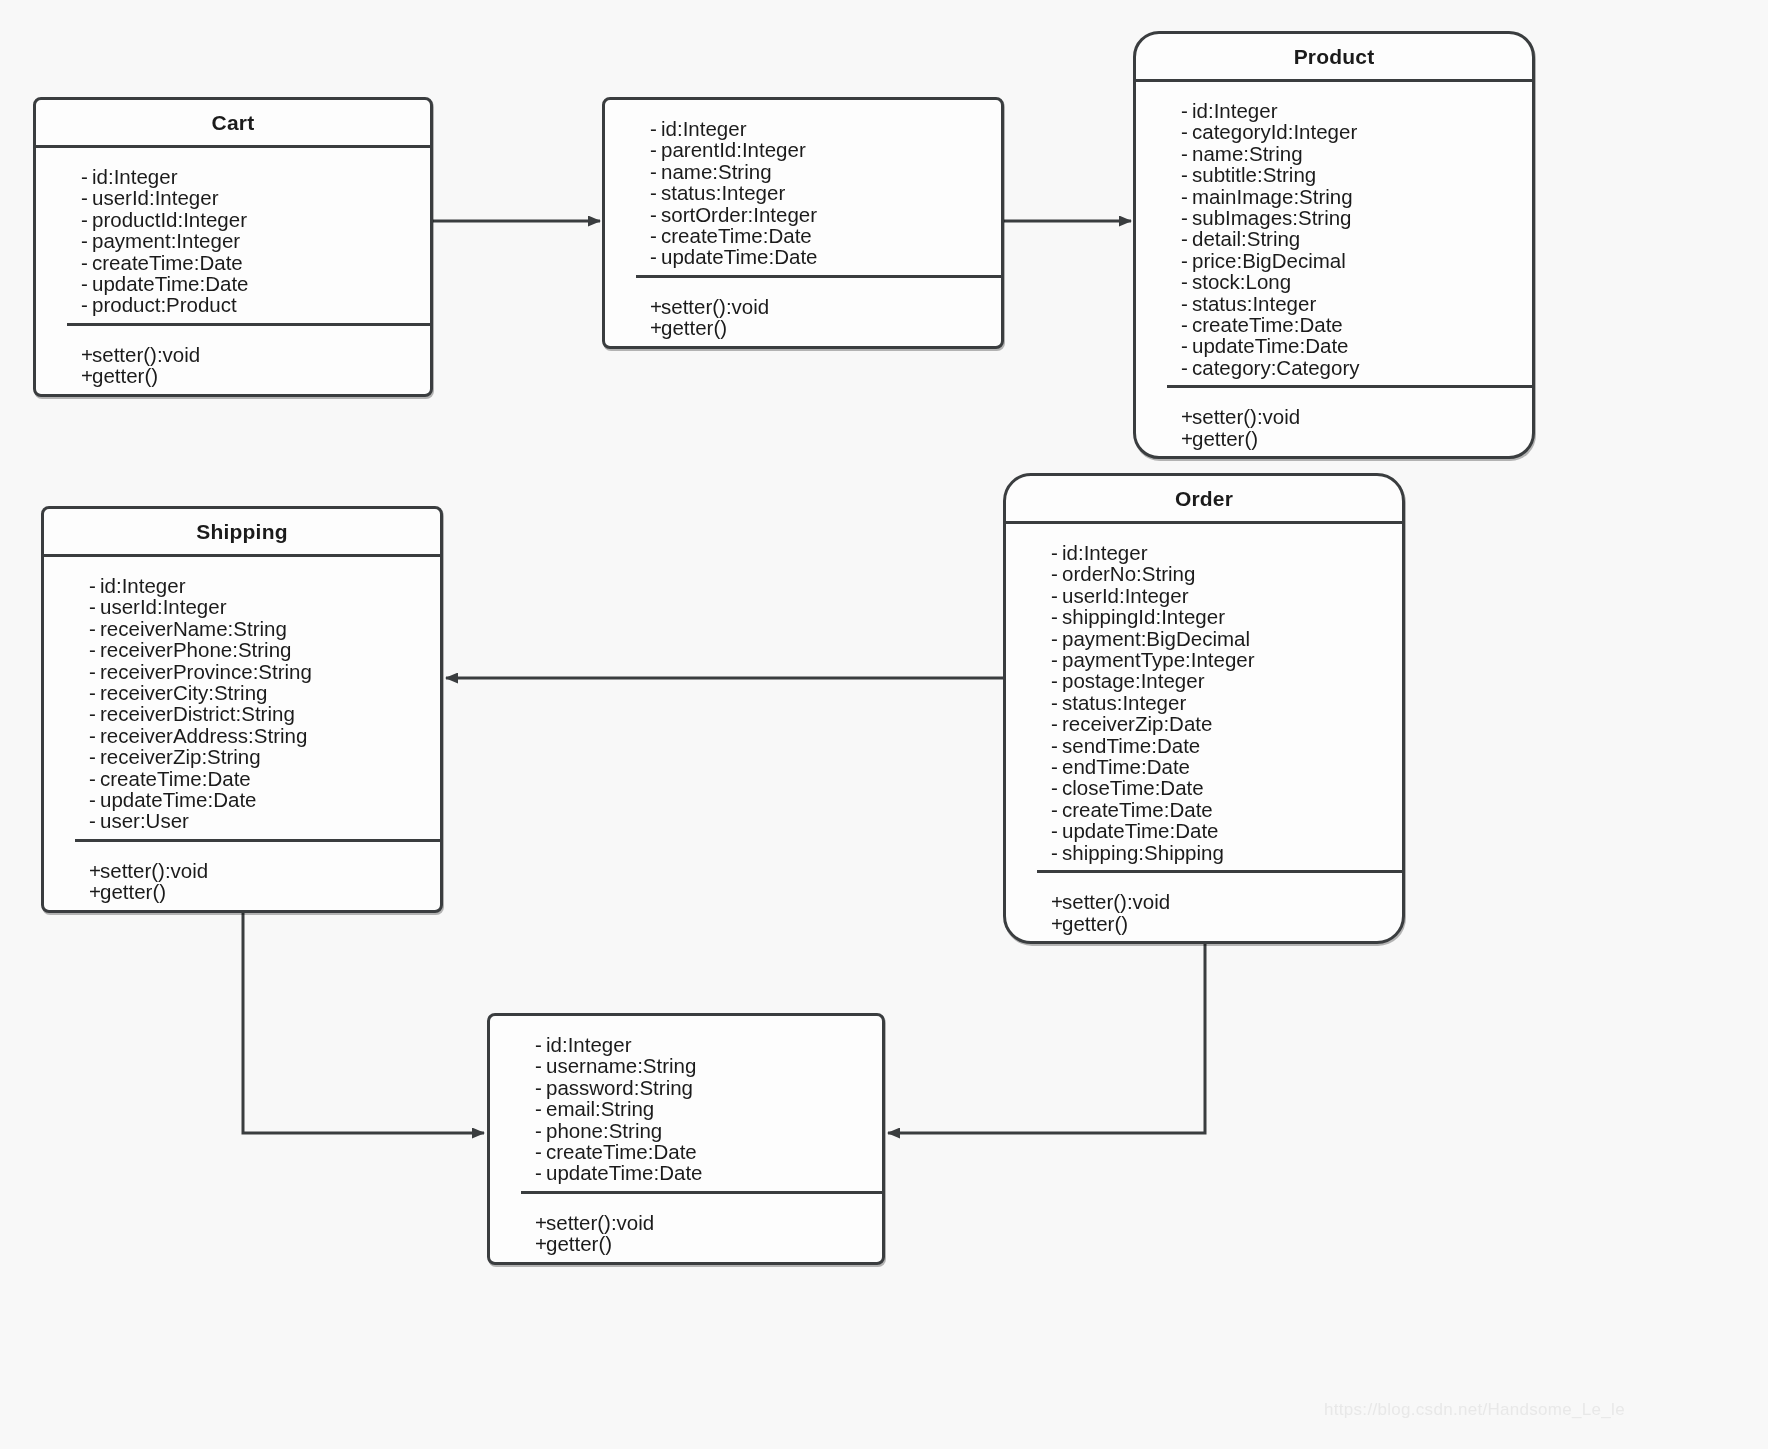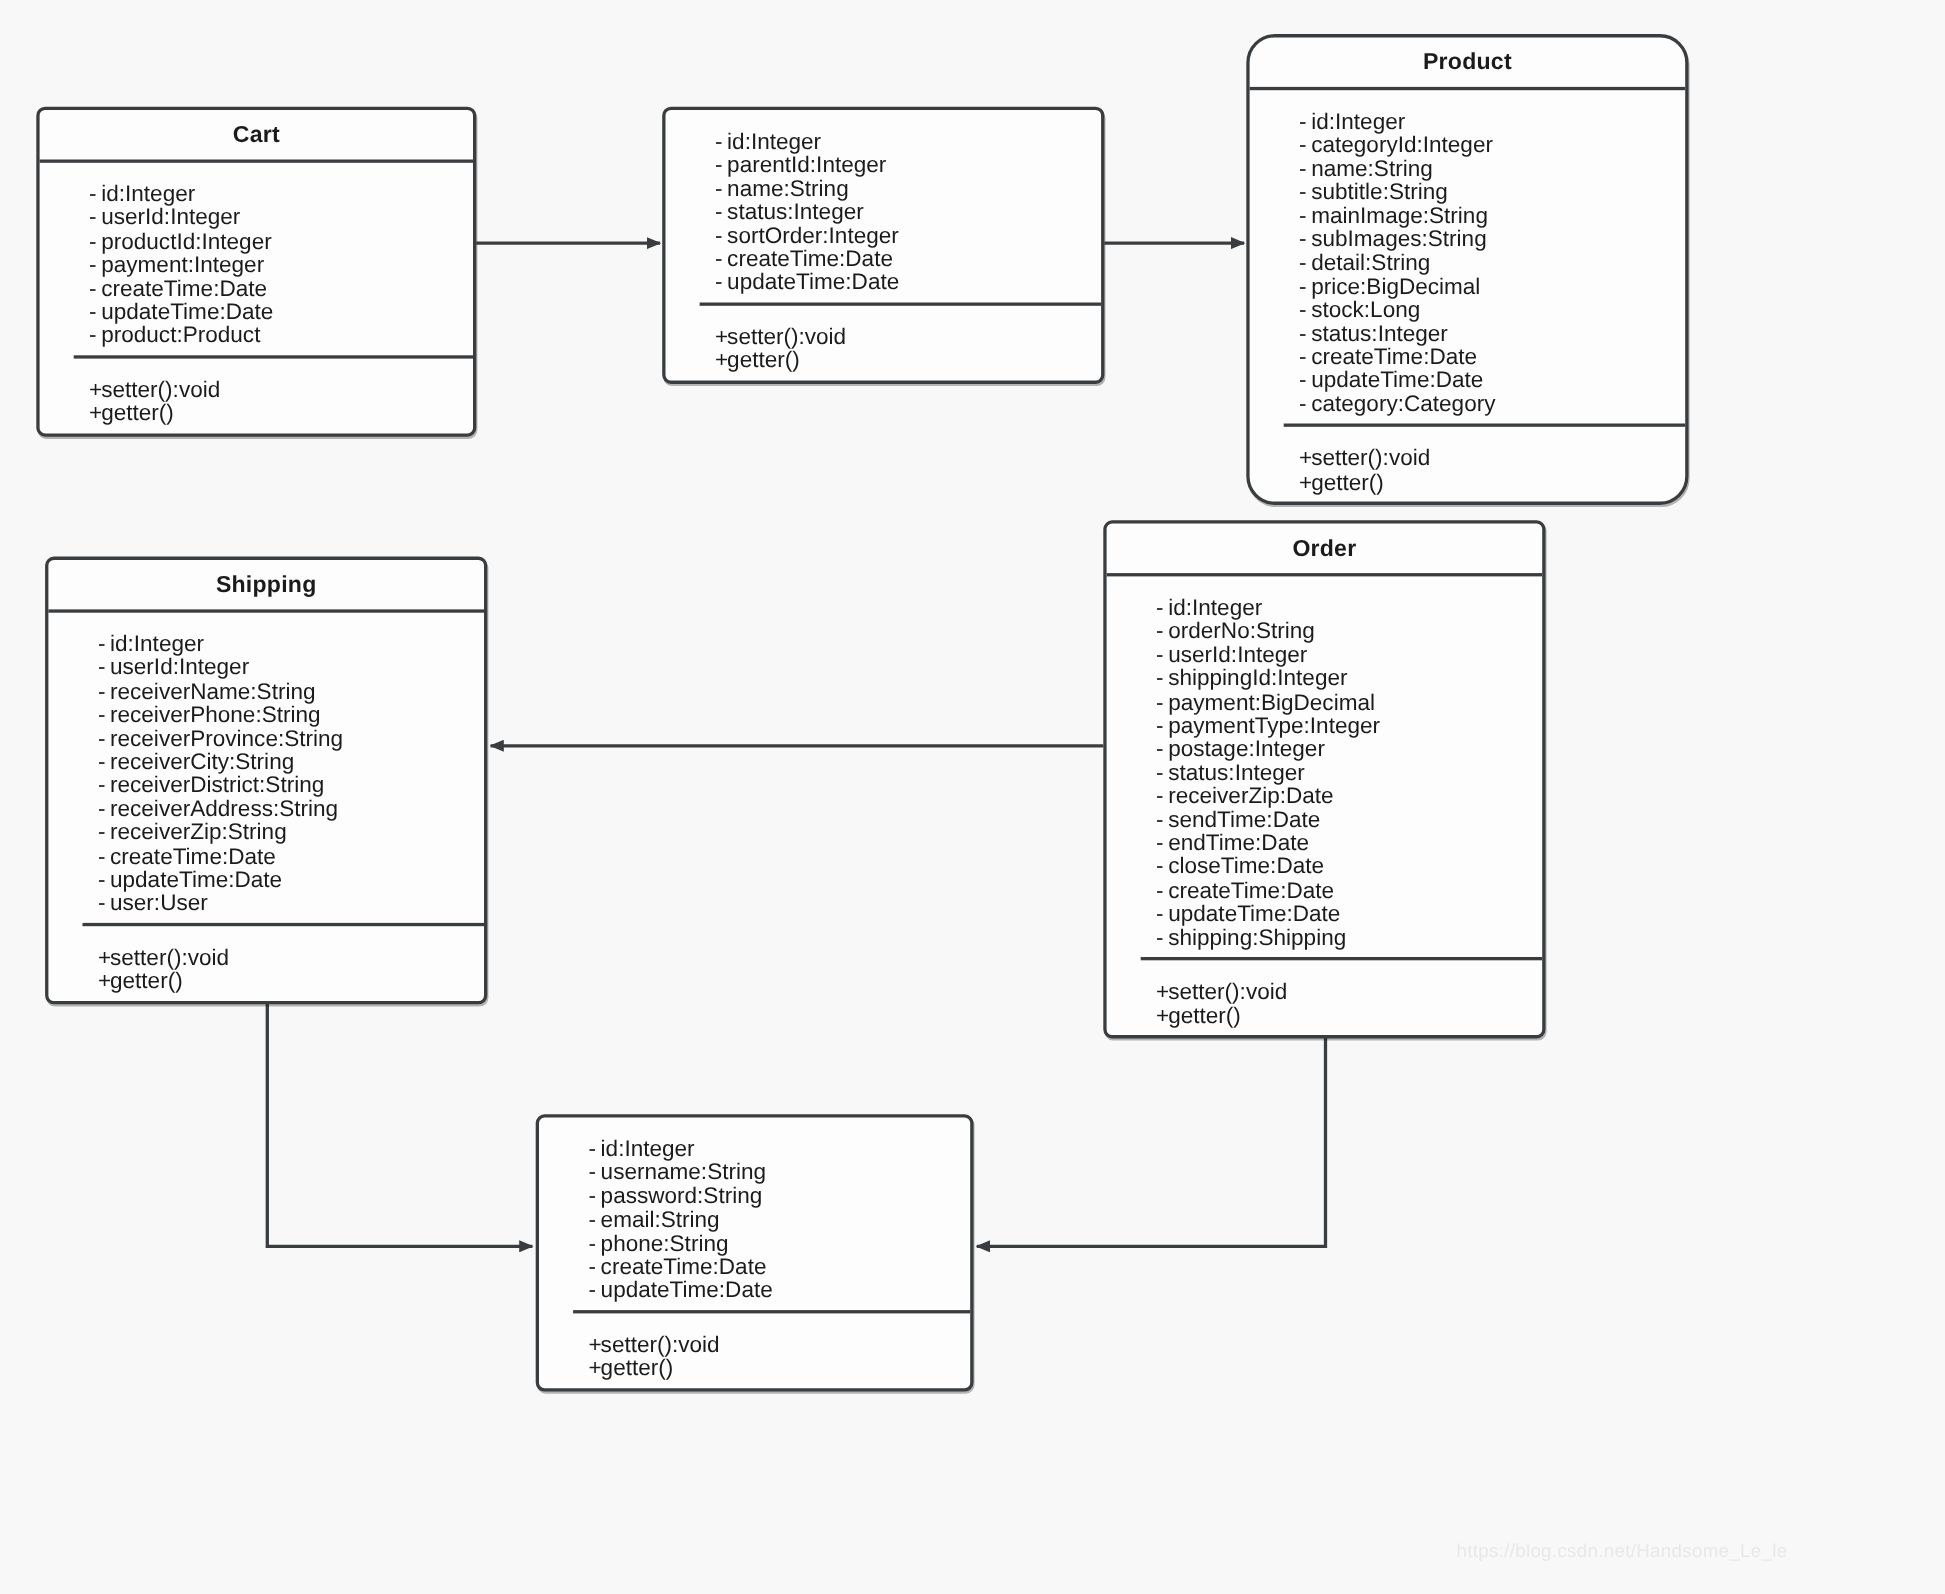--- a/index.html
+++ b/index.html
@@ -68,21 +68,21 @@
     color: #e8e8e8;
     letter-spacing: 0.3px;
     white-space: nowrap;
   }
 
   
   #box-cart      { left: 33px;   top: 97px;   width: 400px; }
   #box-category  { left: 602px;  top: 97px;   width: 402px; }
   #box-product   { left: 1133px; top: 31px;   width: 402px; border-radius: 26px; }
   #box-shipping  { left: 41px;   top: 506px;  width: 402px; }
-  #box-order     { left: 1003px; top: 473px;  width: 402px; }
+  #box-order     { left: 1003px; top: 473px;  width: 402px; border-radius: 28px; }
   #box-user      { left: 487px;  top: 1013px; width: 398px; }
 </style>
 </head>
 <body>
 
 <div id="canvas">
 
   <svg class="edges" viewBox="0 0 1768 1449" xmlns="http://www.w3.org/2000/svg">
     <defs>
       <marker id="arrowhead" markerWidth="13" markerHeight="11" refX="12" refY="5.5" orient="auto" markerUnits="userSpaceOnUse">

